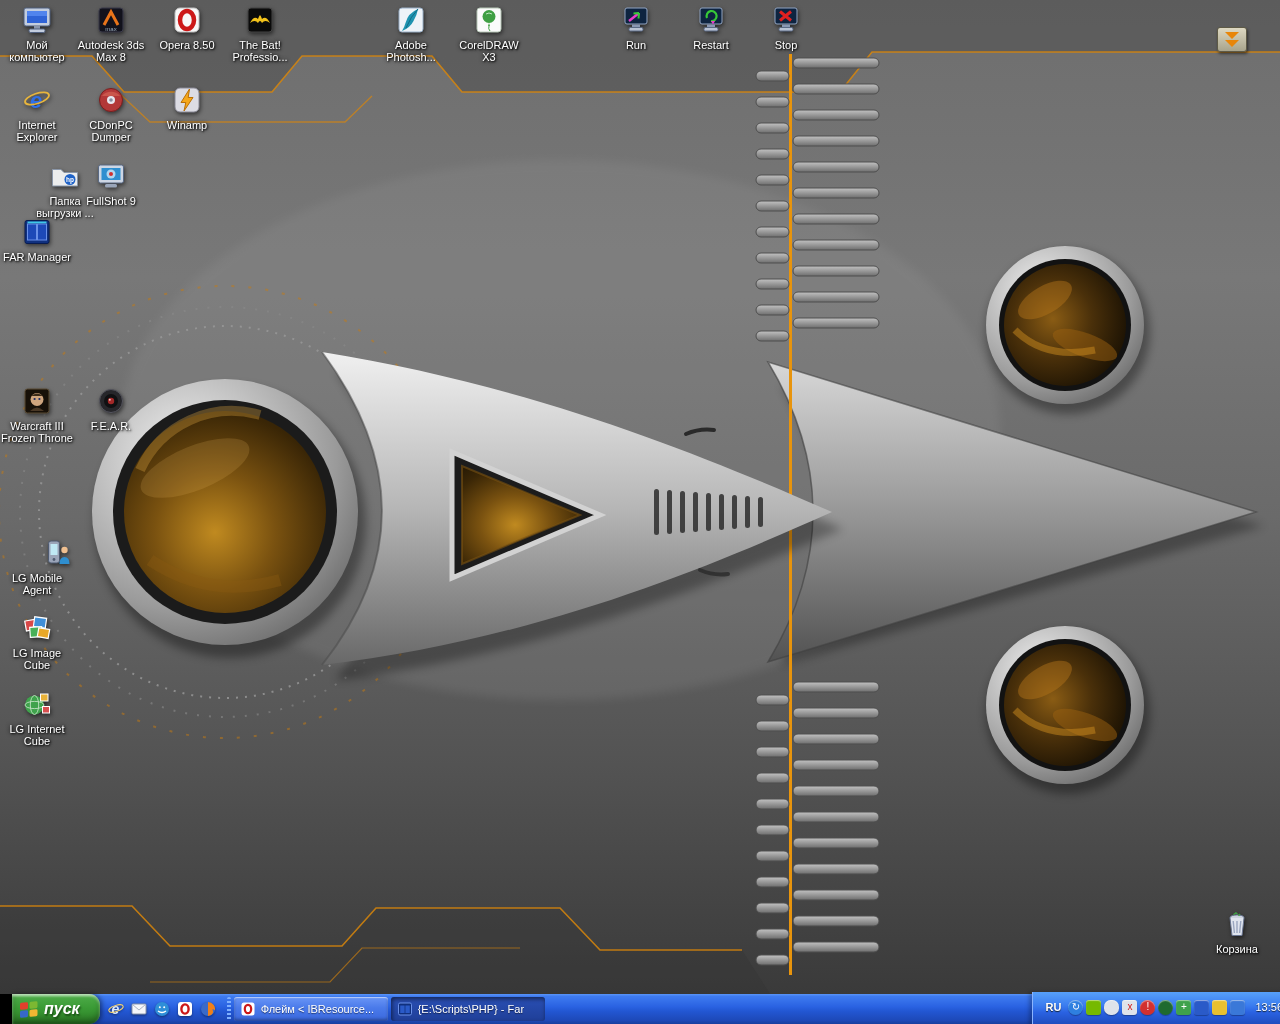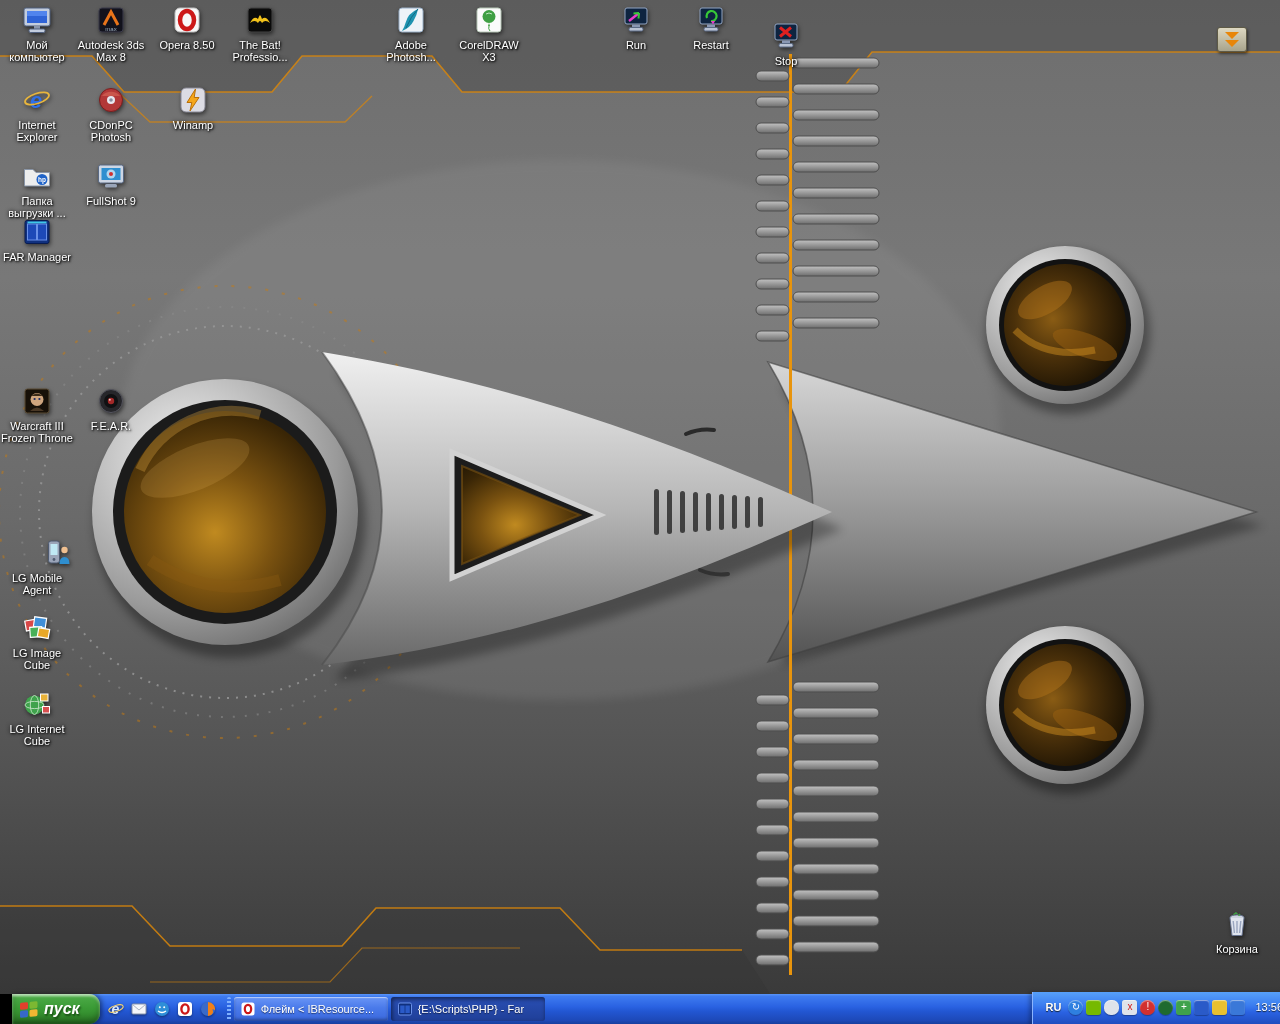--- a/index.html
+++ b/index.html
@@ -314,21 +314,21 @@
           <svg viewBox="0 0 32 32" width="32" height="32">
             <rect x="5" y="4" width="22" height="16" rx="2" fill="#0e2440" stroke="#93a6c4"></rect>
             <rect x="12" y="20.5" width="8" height="2.5" fill="#8a98b4"></rect>
             <rect x="9" y="23.5" width="14" height="3.5" rx="1.5" fill="#b9c2d4" stroke="#5a6a85"></rect>
             <path d="M12 14 a5 5 0 1 1 4 3" stroke="#37c837" stroke-width="2.2" fill="none"></path>
             <path d="M16 17 l4 0 l-2 3.5 Z" fill="#e83cc8"></path>
           </svg>
         </div>
         <span class="ic-label">Restart</span>
       </div>
-      <div class="icon-cell" style="left: 749px; top: 20px;">
+      <div class="icon-cell" style="left: 749px; top: 4px;">
         <div class="ic">
           <svg viewBox="0 0 32 32" width="32" height="32">
             <rect x="5" y="4" width="22" height="16" rx="2" fill="#0e2440" stroke="#93a6c4"></rect>
             <rect x="12" y="20.5" width="8" height="2.5" fill="#8a98b4"></rect>
             <rect x="9" y="23.5" width="14" height="3.5" rx="1.5" fill="#b9c2d4" stroke="#5a6a85"></rect>
             <path d="M10 7.5 L21 16.5 M21 7.5 L10 16.5" stroke="#e02020" stroke-width="3"></path>
           </svg>
         </div>
         <span class="ic-label">Stop</span>
       </div>
@@ -343,32 +343,32 @@
       </div>
       <div class="icon-cell" style="left: 74px; top: 84px;">
         <div class="ic">
           <svg viewBox="0 0 32 32" width="32" height="32">
             <circle cx="16" cy="16" r="11.5" fill="#b33838" stroke="#7a1f1f"></circle>
             <path d="M7 12 a11.5 11.5 0 0 1 18 0" fill="#d86a5a" opacity=".6"></path>
             <circle cx="16" cy="16" r="4" fill="#e8e8f0"></circle>
             <circle cx="16" cy="16" r="1.8" fill="#8890a0"></circle>
           </svg>
         </div>
-        <span class="ic-label">CDonPC Photosh</span>
-      </div>
-      <div class="icon-cell" style="left: 156px; top: 84px;">
+        <span class="ic-label">CDonPC Dumper</span>
+      </div>
+      <div class="icon-cell" style="left: 150px; top: 84px;">
         <div class="ic">
           <svg viewBox="0 0 32 32" width="32" height="32">
             <rect x="4" y="4" width="24" height="24" rx="5" fill="#dcdce4" stroke="#8a8a96"></rect>
             <path d="M18.5 5 L10 18.5 L14.8 18.5 L13 27 L22 13.5 L17.2 13.5 Z" fill="#f5a71b" stroke="#b96f08"></path>
           </svg>
         </div>
         <span class="ic-label">Winamp</span>
       </div>
-      <div class="icon-cell" style="left: 0px; top: 160px;">
+      <div class="icon-cell" style="left: 0px; top: 160px; padding-left: 28px;">
         <div class="ic">
           <svg viewBox="0 0 32 32" width="32" height="32">
             <path d="M3.5 26 V9.5 H12 L15 12.5 H28.5 V26 Z" fill="#eceded" stroke="#8a96a8"></path>
             <circle cx="21" cy="19.5" r="5.5" fill="#1f63c8"></circle>
             <text x="21" y="22" font-size="6.5" fill="#fff" text-anchor="middle" font-weight="bold">hp</text>
           </svg>
         </div>
         <span class="ic-label">Папка выгрузки ...</span>
       </div>
       <div class="icon-cell" style="left: 74px; top: 160px;">

